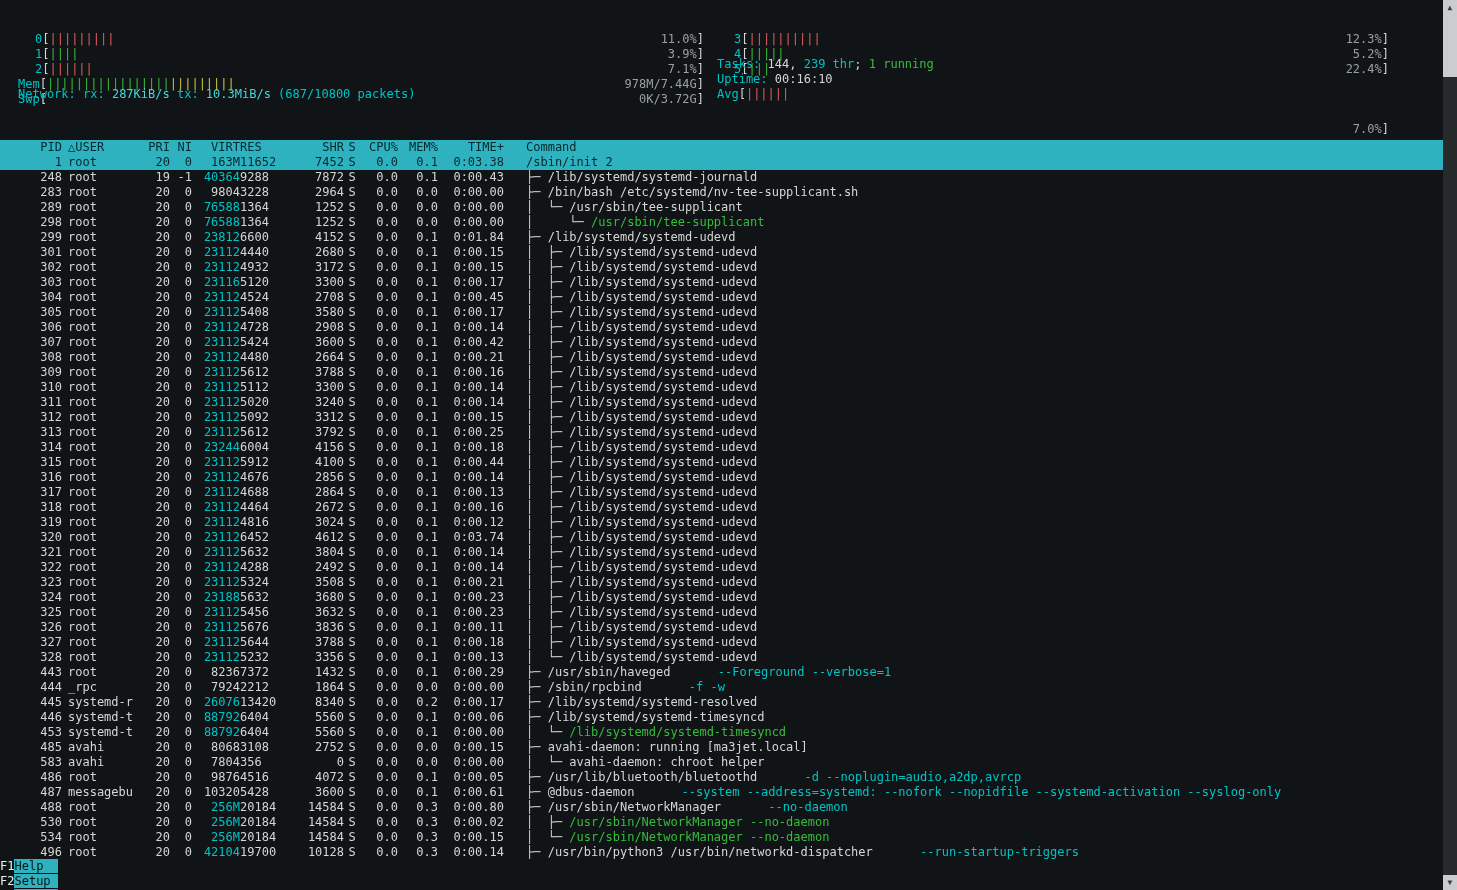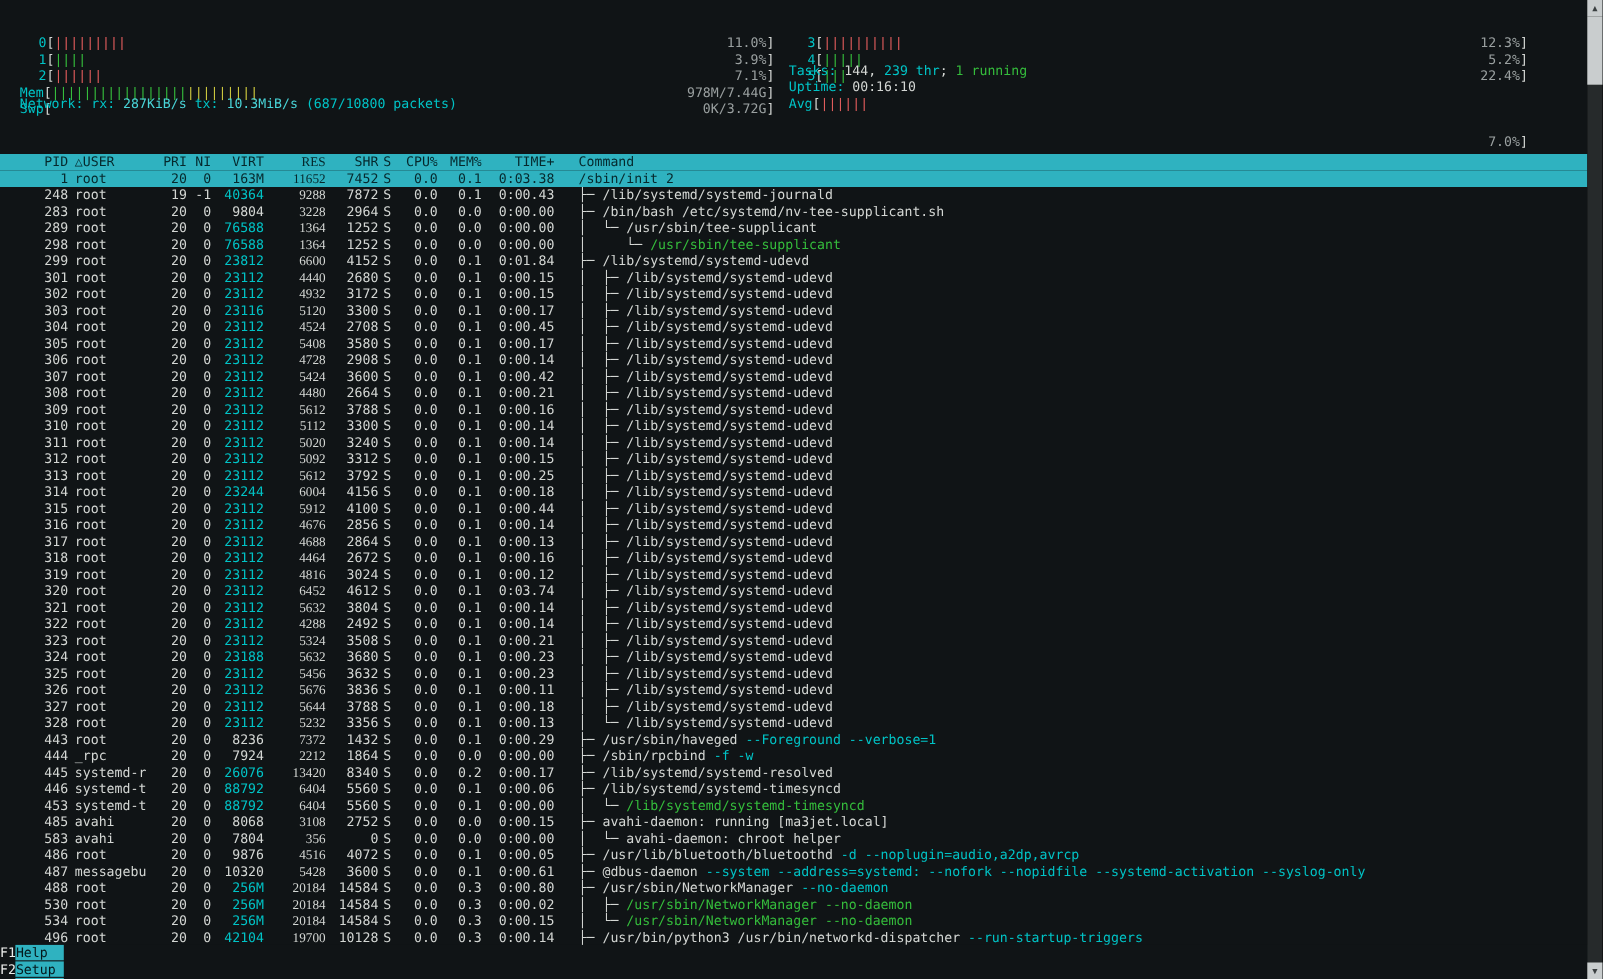--- a/index.html
+++ b/index.html
@@ -27,31 +27,31 @@
   .thead{display:flex;height:15px;background:var(--sel);color:#05282c;white-space:pre;}
   .prow{display:flex;height:15px;white-space:pre;}
   .prow.sel{background:var(--sel);}
   .prow.sel .cell,.prow.sel .cell span{color:var(--seltxt) !important;}
   .cell{overflow:hidden;white-space:pre;flex-shrink:0;}
   .c-pid{width:62px;text-align:right;}
   .c-user{width:80px;padding-left:6px;box-sizing:border-box;text-align:left;}
   .c-pri{width:28px;text-align:right;}
   .c-ni{width:22px;text-align:right;}
   .c-virt{width:48px;text-align:right;}
-  .c-res{width:56px;text-align:right;font-family:Liberation Serif, serif;}
+  .c-res{width:56px;}
   .c-shr{width:48px;text-align:right;}
   .c-s{width:16px;text-align:center;}
   .c-cpu{width:38px;text-align:right;}
   .c-mem{width:40px;text-align:right;}
   .c-time{width:66px;text-align:right;}
   .c-cmd{flex:1;padding-left:22px;text-align:left;}
   .c-virt.hl{color:var(--cyan);}
   .tree{color:var(--fg);}
   .gcmd{color:var(--green);}
-  .argsp{color:var(--cyan);}
+  .argsp{color:var(--cyan);padding-left:40px;}
   
   .fbar{position:absolute;left:0;top:859px;right:0;height:16px;display:flex;background:var(--bg);white-space:pre;flex-direction:column;}
   .fk{color:#eceeec;}
   .fl{background:var(--sel);color:#04181b;}
   
   .sb{position:absolute;right:0;top:0;width:14px;height:890px;background:#262a2b;}
   .sb-btn{position:absolute;left:0;width:14px;height:15px;background:#c9cdce;color:#3a3f40;
           font-size:8px;line-height:15px;text-align:center;}
   .sb-top{top:0;} .sb-bot{bottom:0;}
   .sb-thumb{position:absolute;left:0;top:15px;width:14px;height:62px;background:#c9cdce;}

